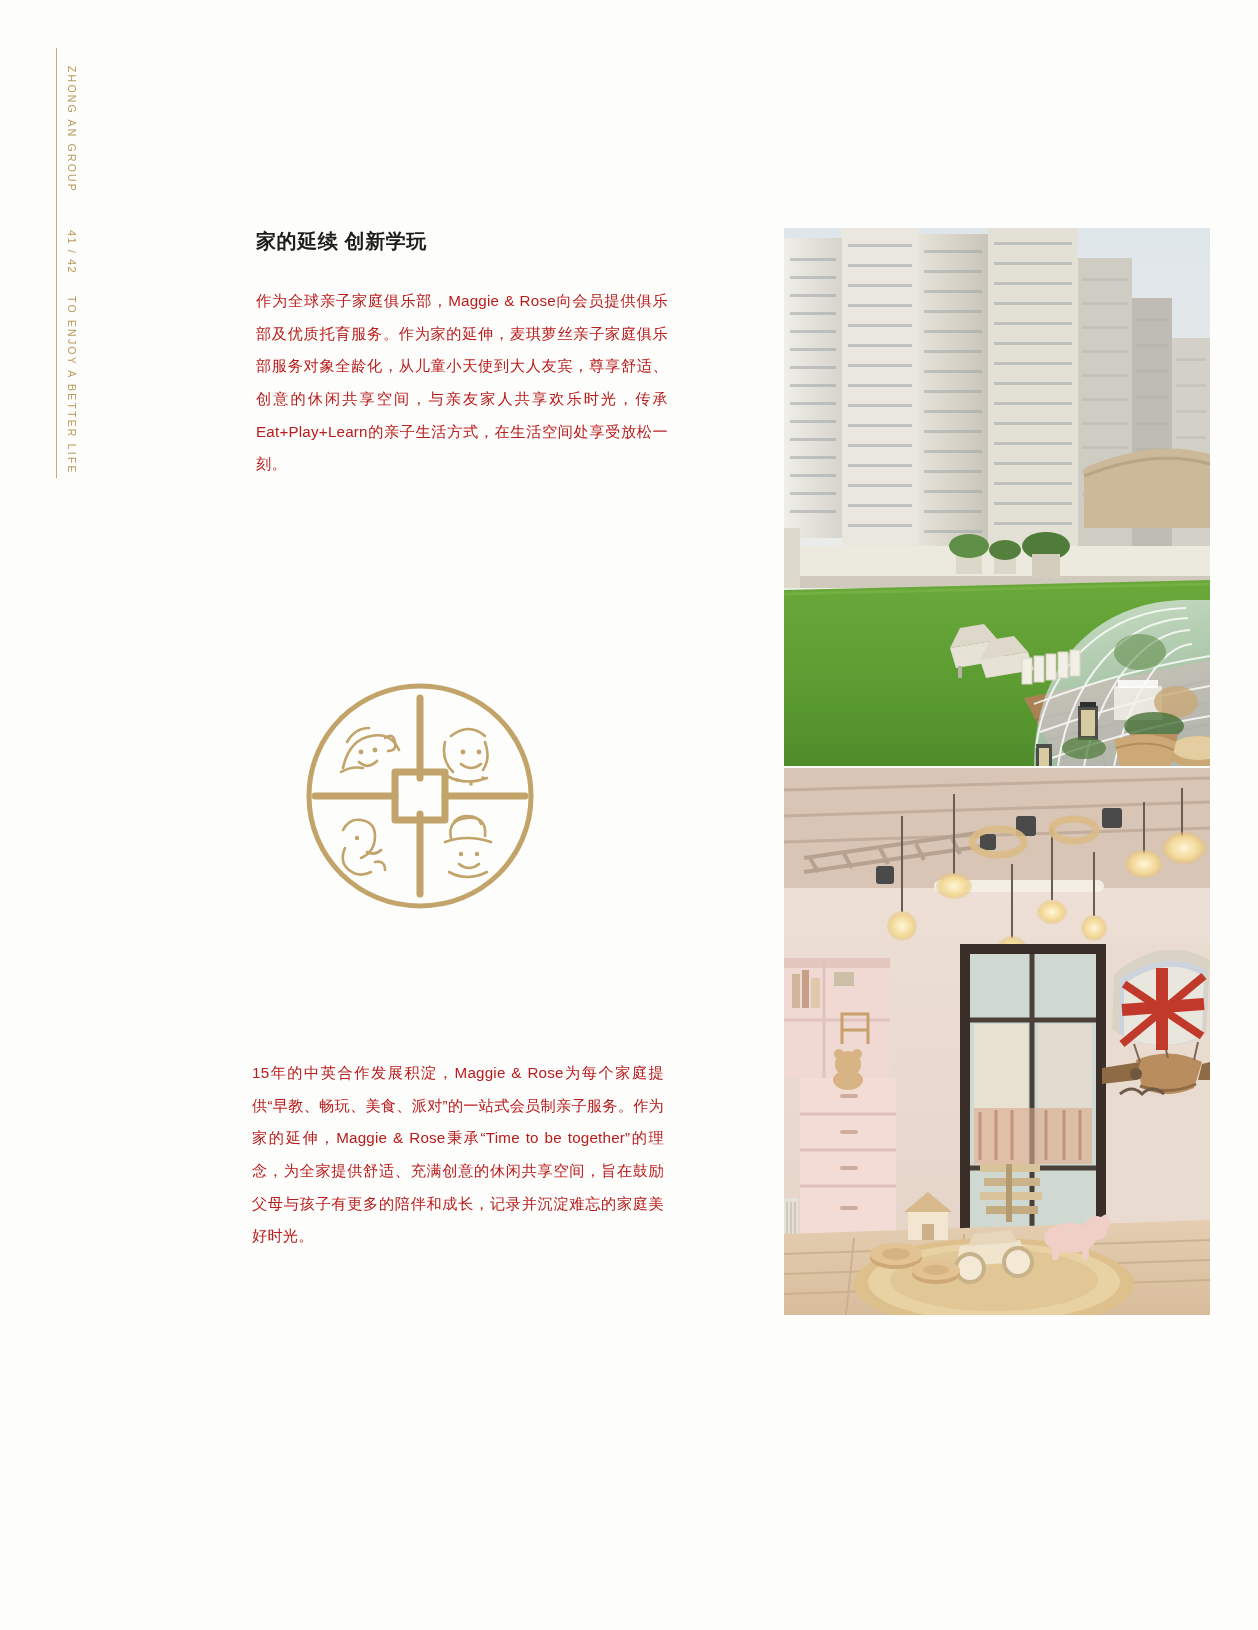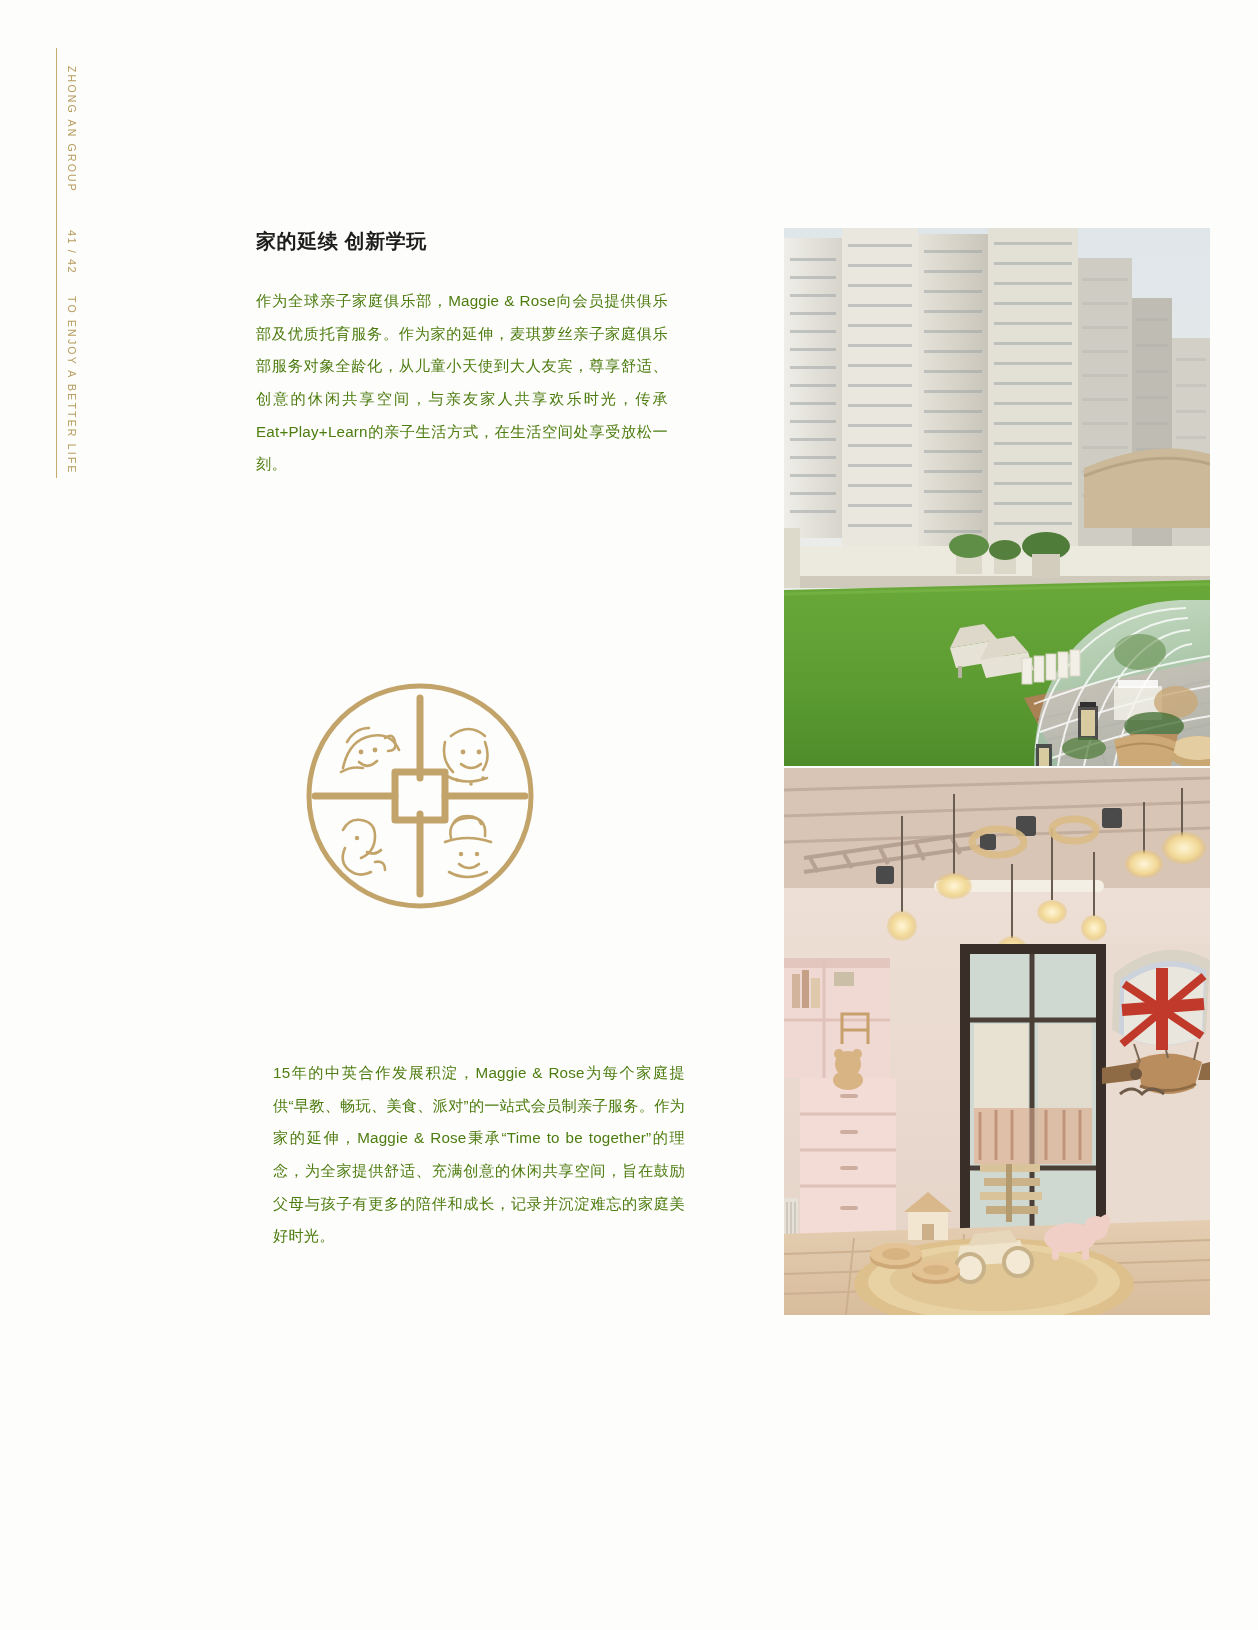--- a/index.html
+++ b/index.html
@@ -56,30 +56,30 @@
   .heading {
     font-size: 20px;
     font-weight: bold;
     color: #1d1d1b;
     letter-spacing: 0.6px;
     margin: 0 0 30px 0;
   }
   .para {
     font-size: 15.2px;
     line-height: 2.15;
-    color: #4d7c0f;
+    color: #b91c1c;
     text-align: justify;
     text-justify: inter-ideograph;
     margin: 0;
     letter-spacing: 0.2px;
   }
 
   .para-2-wrap {
     position: absolute;
-    left: 273px;
+    left: 252px;
     top: 1057px;
     width: 412px;
   }
 
   
   .logo-wrap {
     position: absolute;
     left: 285px;
     top: 672px;
     width: 270px;

